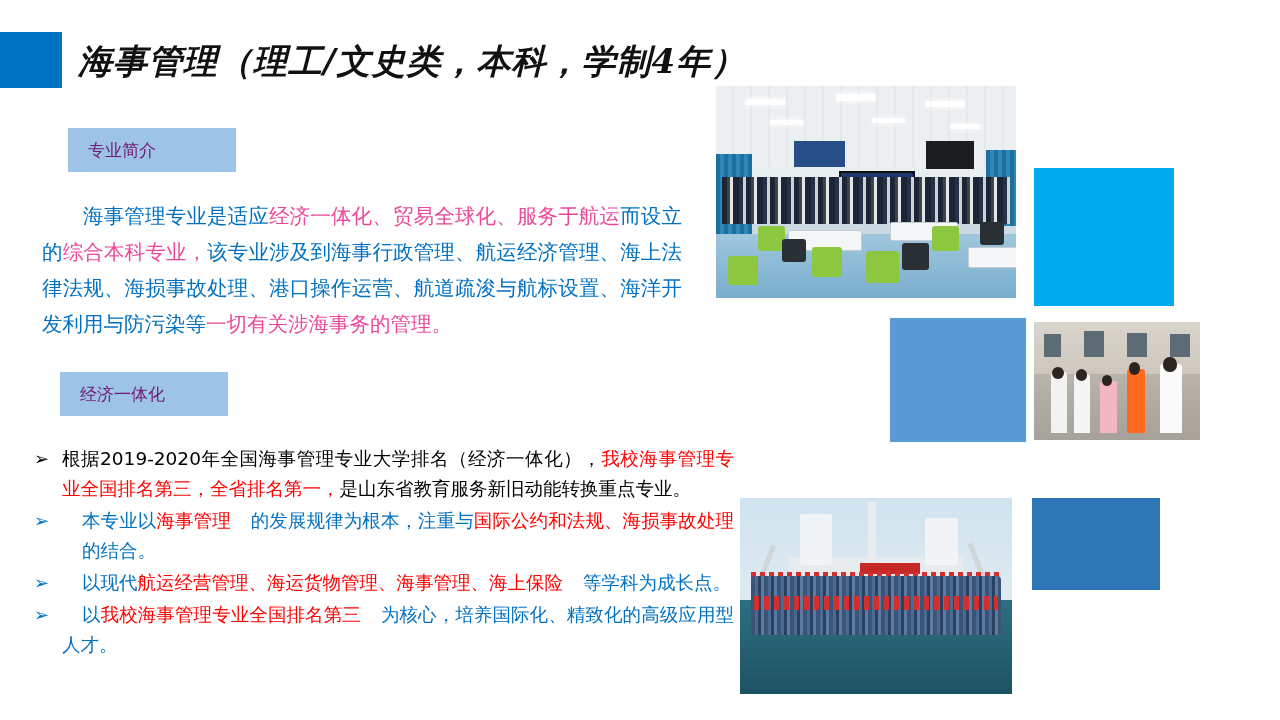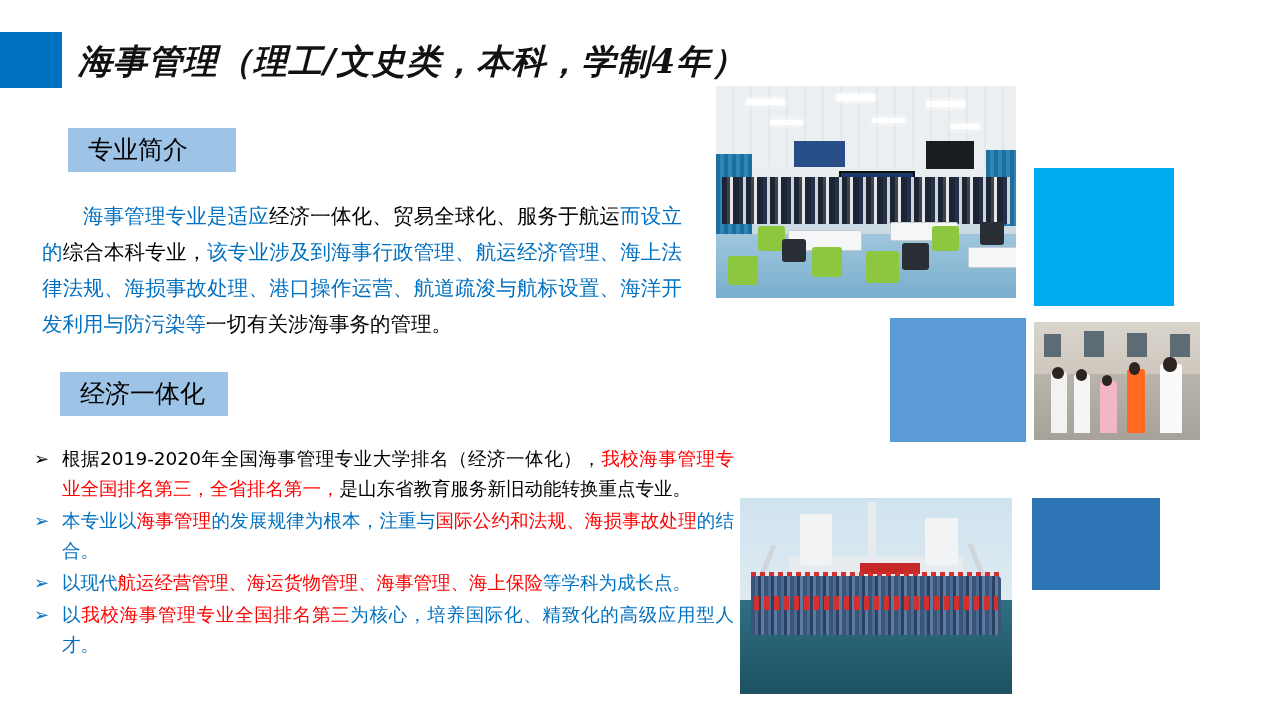--- a/index.html
+++ b/index.html
@@ -15,55 +15,55 @@
   
   .slide-title{
     position:absolute;left:78px;top:38px;width:640px;
     font-family:"DejaVu Serif","Liberation Serif",serif;
     font-weight:bold;font-style:italic;
     font-size:34px;line-height:46px;color:#111111;
     letter-spacing:1px;white-space:nowrap;
   }
   
   .badge{
-    position:absolute;background:#9DC3E6;color:#000000;
-    font-size:25px;line-height:44px;height:44px;
+    position:absolute;background:#9DC3E6;color:#701a75;
+    font-size:17px;line-height:44px;height:44px;
     padding:0 22px 0 20px;box-sizing:border-box;
     font-family:"DejaVu Sans","Liberation Sans",sans-serif;
   }
   #badge-intro{left:68px;top:128px;width:168px;}
   #badge-feature{left:60px;top:372px;width:168px;}
 
   
   .intro-para{
     position:absolute;left:42px;top:198px;width:640px;
     font-size:20.5px;line-height:36px;color:#0070C0;
     text-indent:2em;text-align:justify;
     font-family:"DejaVu Sans","Liberation Sans",sans-serif;
   }
-  .intro-para .r{color:#000000;}
+  .intro-para .r{color:#ec4899;}
   .intro-para .b{color:#0070C0;}
 
   
   .features{
     position:absolute;left:34px;top:444px;width:700px;
   }
   .feature-item{
     display:flex;align-items:flex-start;
     font-size:18.5px;line-height:30px;
     margin-bottom:2px;
     font-family:"DejaVu Sans","Liberation Sans",sans-serif;
   }
   .bullet-marker{
     flex:0 0 auto;width:28px;font-size:18px;line-height:30px;
     text-align:left;font-family:"DejaVu Sans",sans-serif;
   }
   .feature-text{flex:1 1 auto;text-align:justify;}
   .feature-text .r{color:#FF0000;}
-  .feature-text .b{color:#0070C0;}
+  .feature-text .b{color:#0070C0;margin-left:20px;}
   .feature-text .k{color:#000000;}
 
   
   .media{position:absolute;left:0;top:0;width:1280px;height:720px;pointer-events:none;}
   .media > *{pointer-events:auto;}
   .photo{position:absolute;overflow:hidden;background:#cfd8dc;}
   .colorblock{position:absolute;}
 
   
   #photo-classroom{left:716px;top:86px;width:300px;height:212px;}

